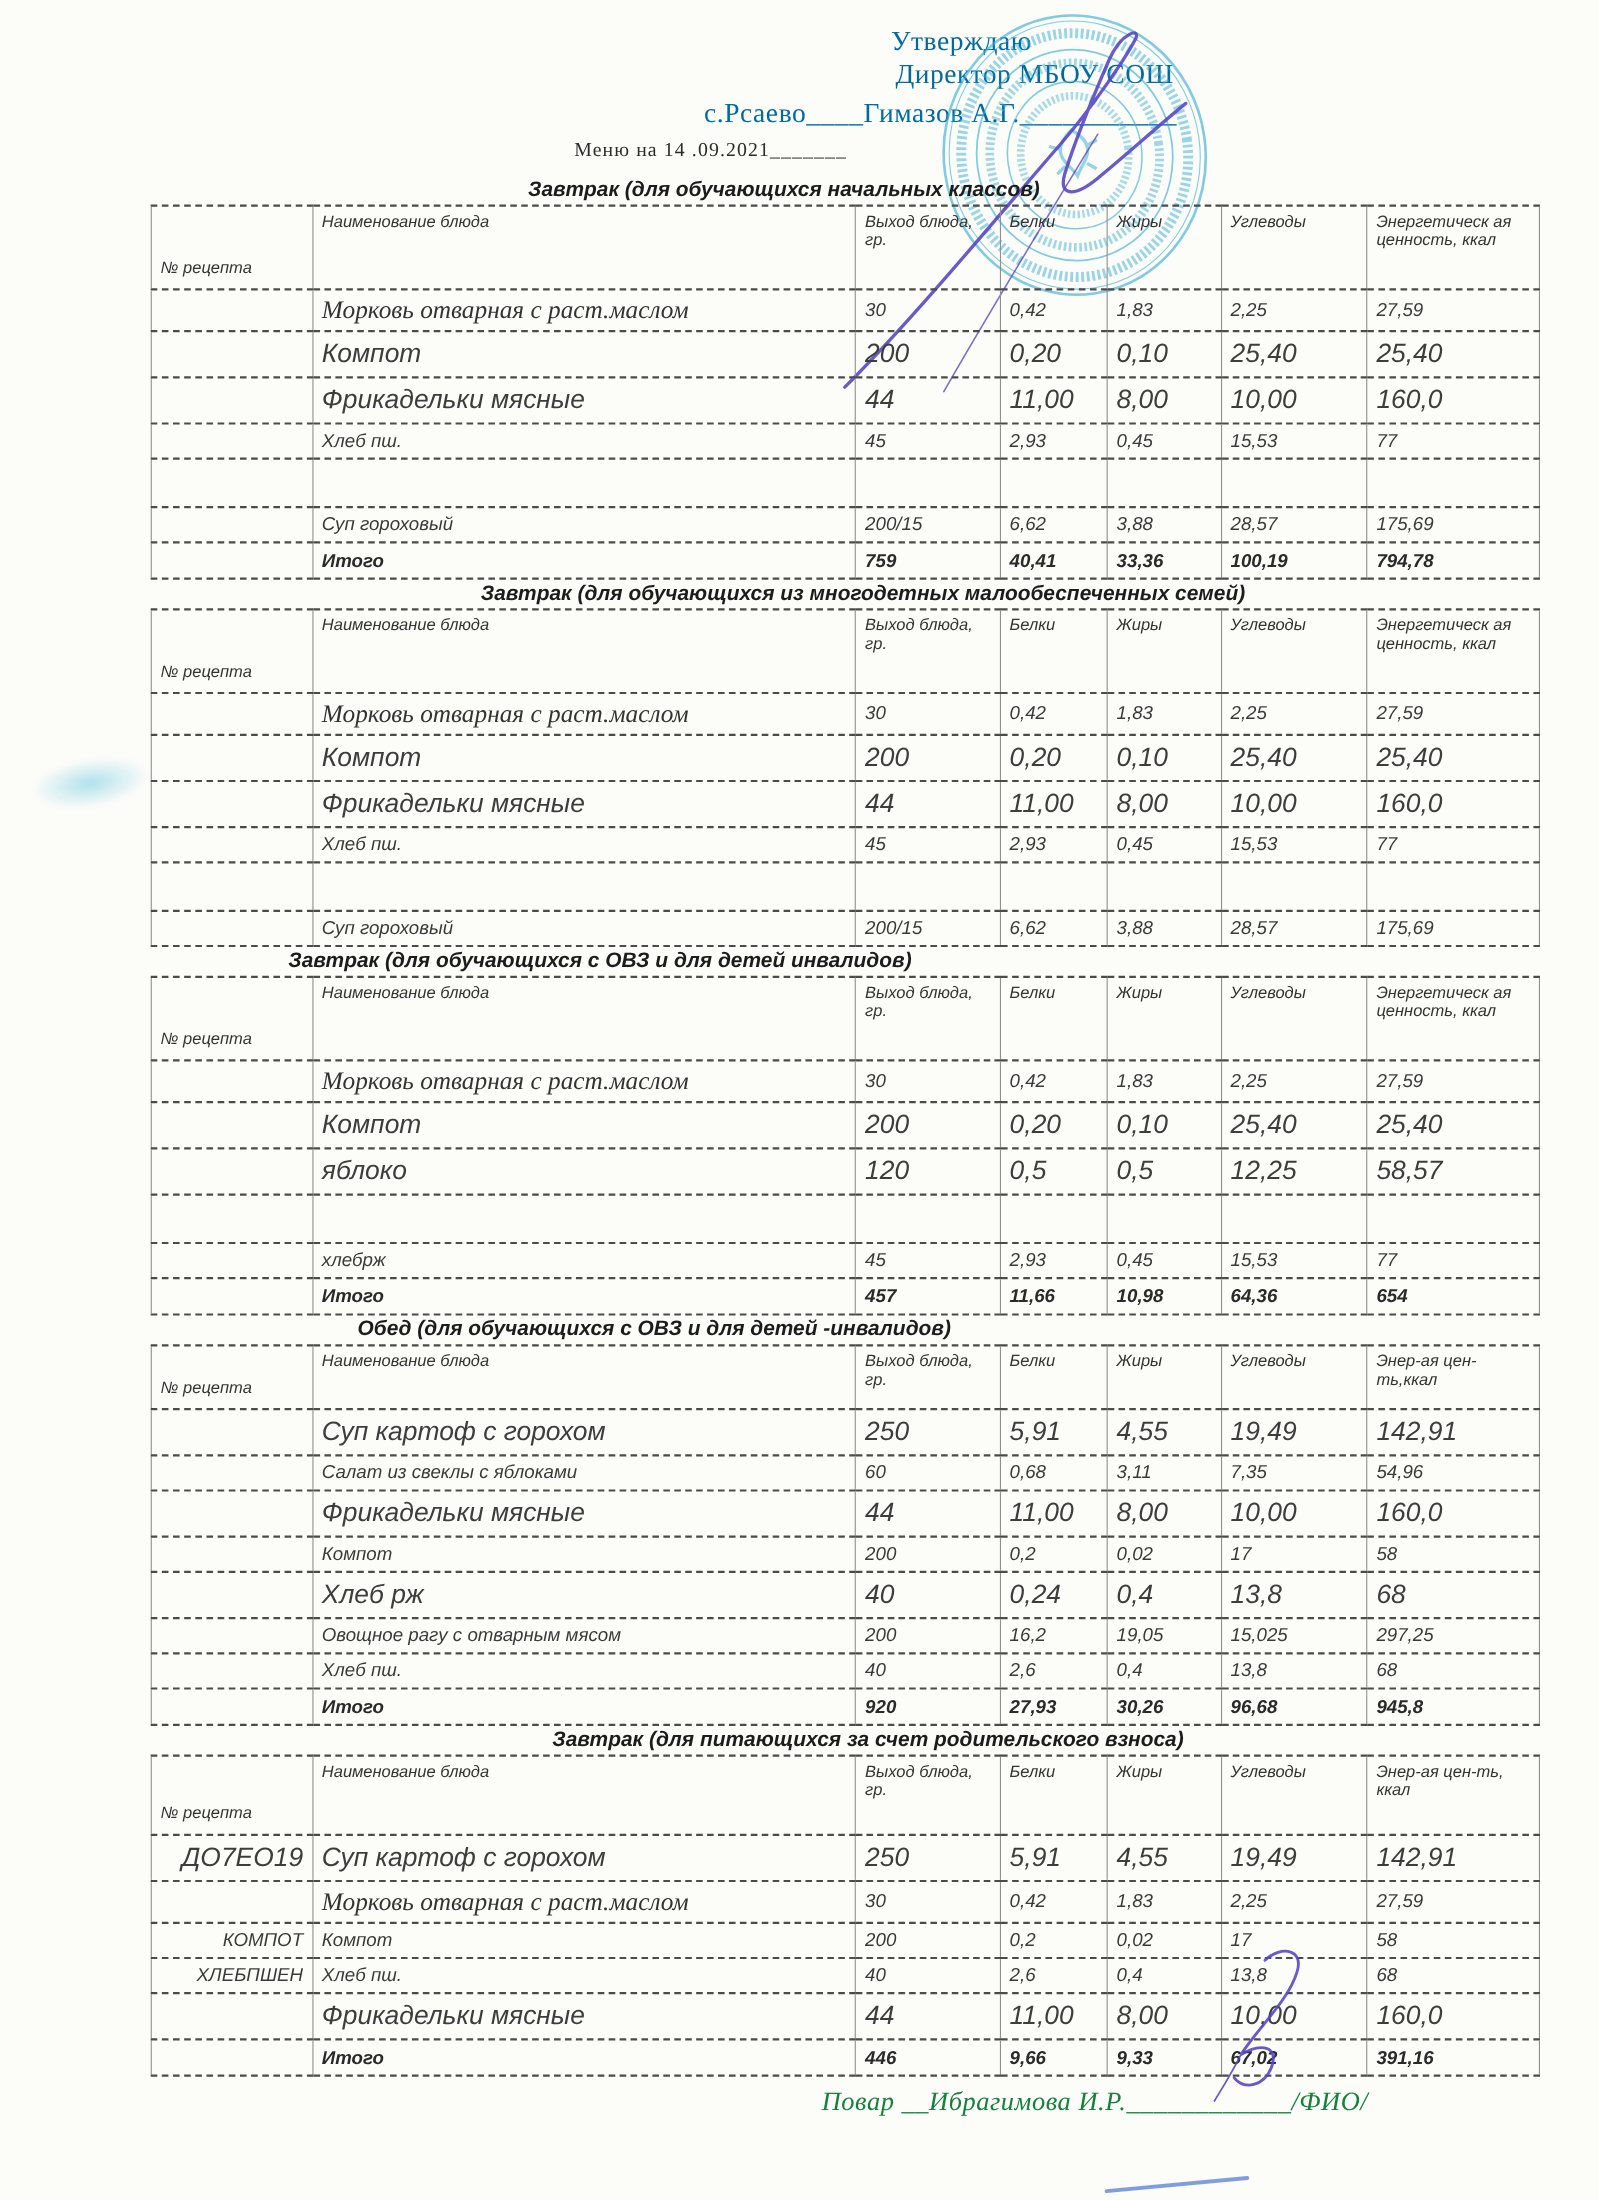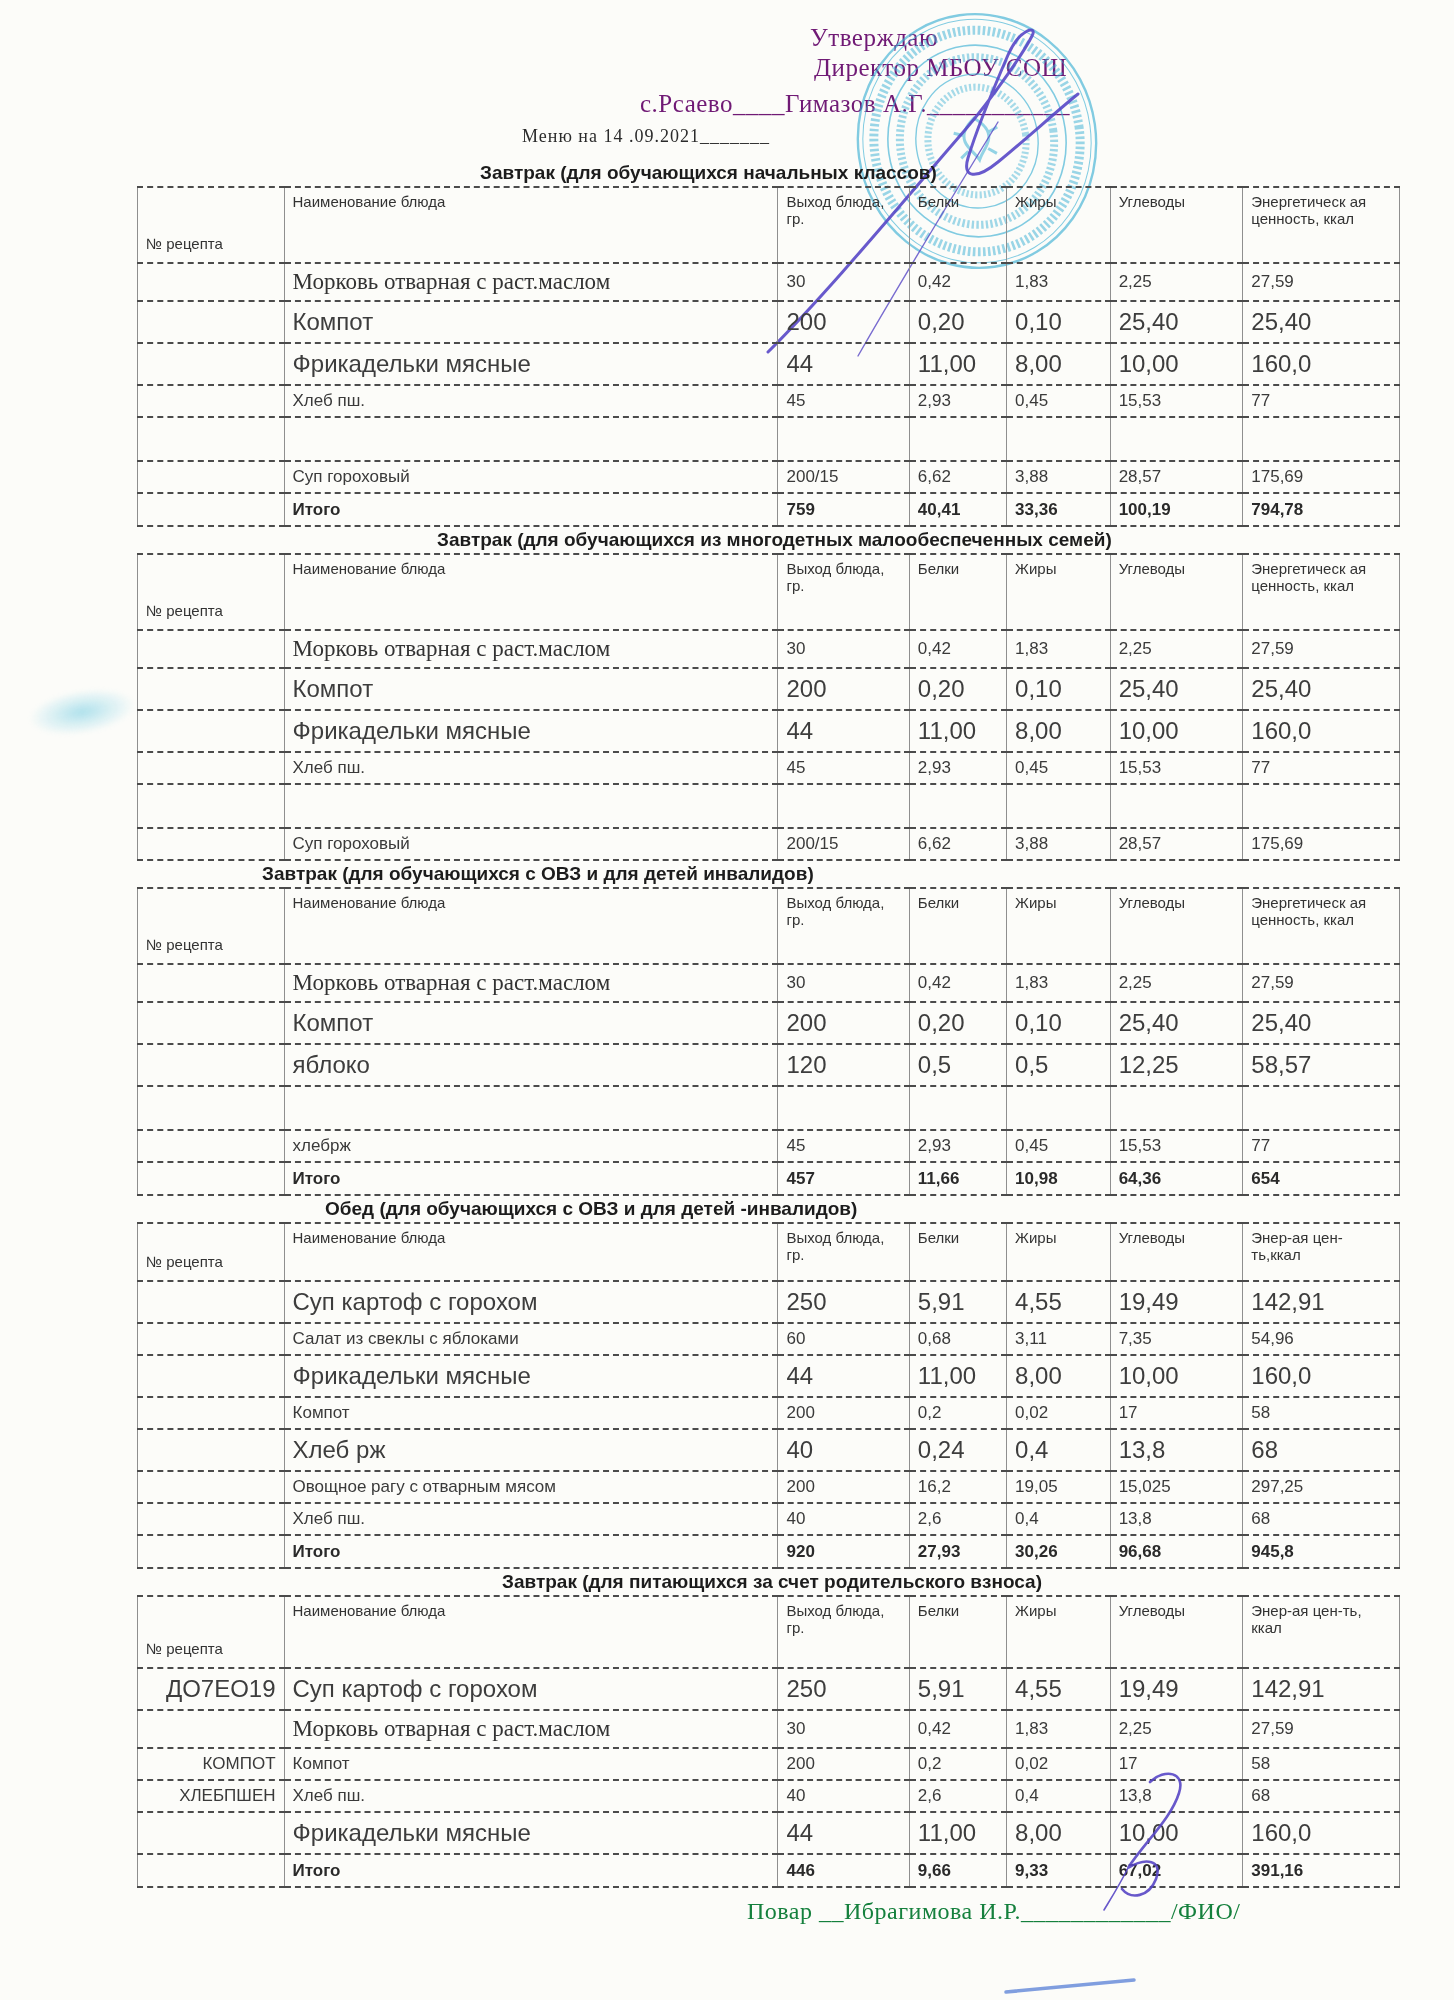--- a/index.html
+++ b/index.html
@@ -2,27 +2,27 @@
 <html><head>
 <meta charset="utf-8">
 <style>
   html,body{margin:0;padding:0;background:#e8e8e6;}
   .page{
     position:relative; width:1454px; height:2000px; margin:0 auto;
     background:#fcfcf9; overflow:hidden;
     font-family:"Liberation Sans",sans-serif; color:#2e2e2e;
   }
   
-  .approve{position:absolute; font-family:"Liberation Serif","DejaVu Serif",serif; font-size:25px; color:#701a75; letter-spacing:.5px; white-space:nowrap;}
+  .approve{position:absolute; font-family:"Liberation Serif","DejaVu Serif",serif; font-size:25px; color:#0369a1; letter-spacing:.5px; white-space:nowrap;}
   .approve1{left:810px; top:24px;}
   .approve2{left:814px; top:54px;}
   .approve3{left:640px; top:90px;}
   .menu-title{position:absolute; left:522px; top:126px; font-family:"Liberation Serif","DejaVu Serif",serif; font-size:18px; color:#2b2b2b; letter-spacing:1px; white-space:nowrap;}
   
-  .sections{position:absolute; left:137px; top:160px; width:1263px;}
+  .sections{position:absolute; left:137px; top:160px; width:1263px;font-style:italic;}
   .tbl-title{font-weight:bold; font-size:19px; color:#1c1c1c; line-height:26px; height:26px; white-space:nowrap;}
   table.menu{width:100%; border-collapse:collapse; table-layout:fixed;}
   table.menu th, table.menu td{
     border-left:1px solid #8f8f8f; border-right:1px solid #8f8f8f;
     border-top:2px dashed #4b4b4b; border-bottom:2px dashed #4b4b4b;
     overflow:hidden;
   }
   table.menu th{font-weight:normal; font-size:15px; text-align:left; vertical-align:top; padding:5px 8px; color:#333;}
   table.menu th.h-recipe{vertical-align:bottom; padding-bottom:10px;}
   tr.hdr-a{height:76px;} tr.hdr-b{height:58px;} tr.hdr-c{height:72px;}

